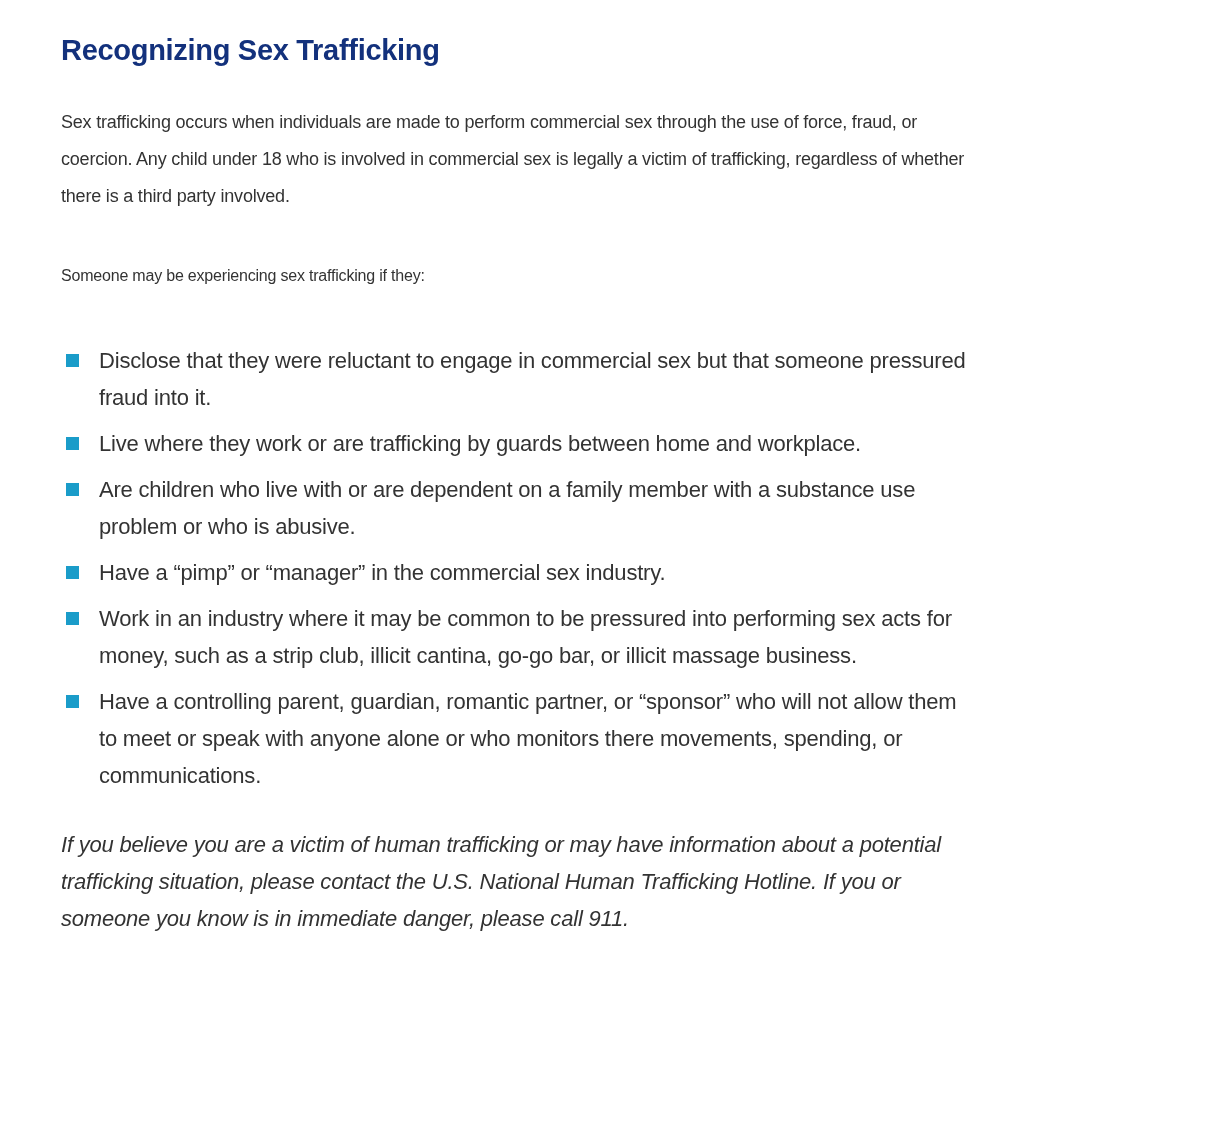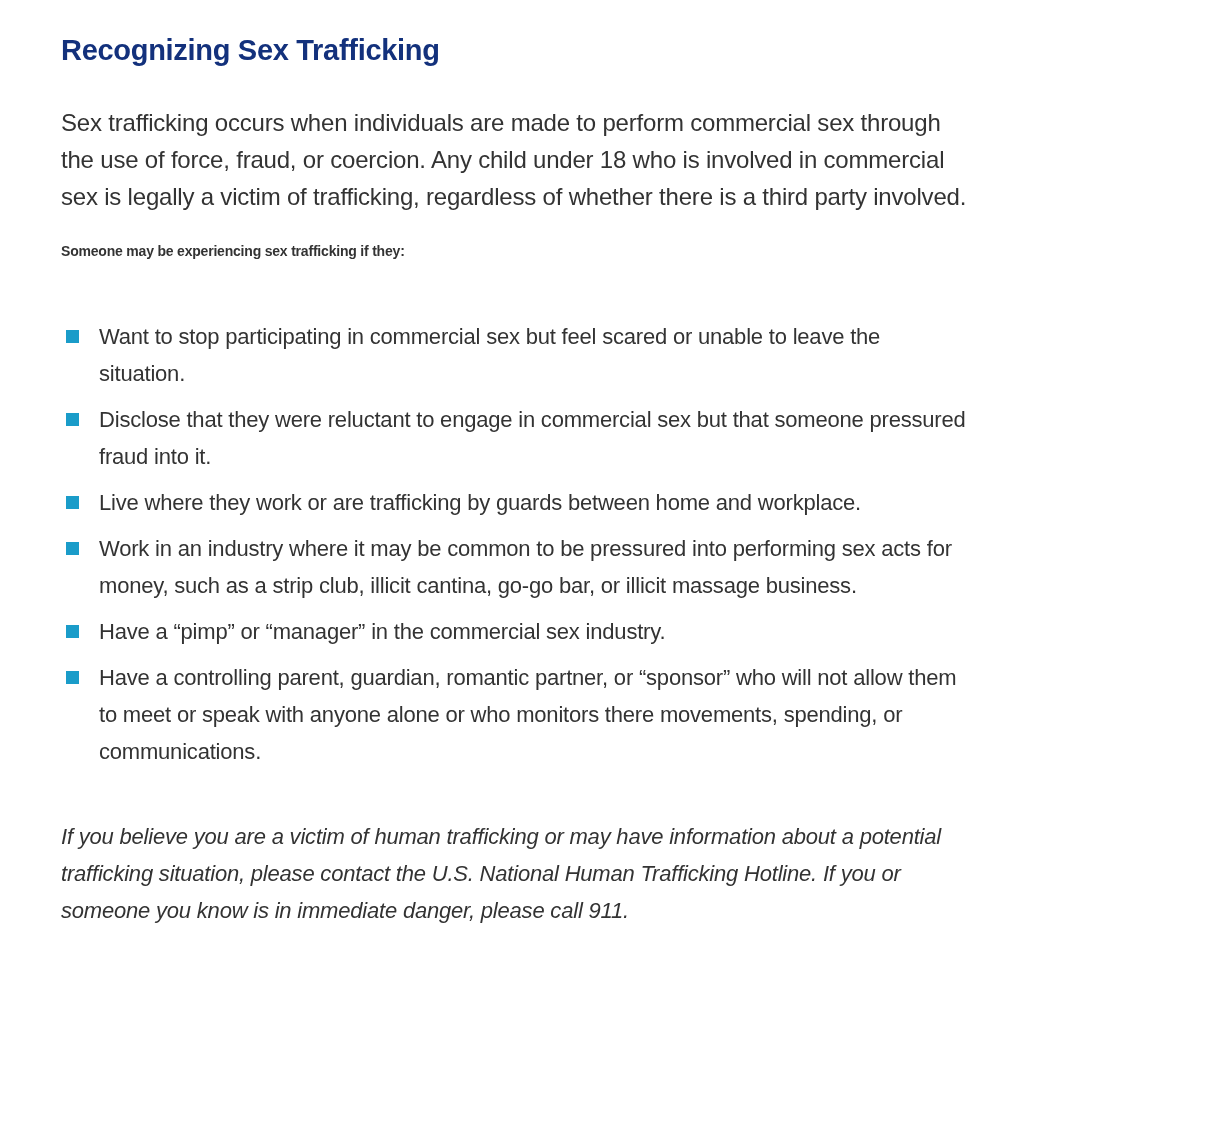--- a/index.html
+++ b/index.html
@@ -22,29 +22,29 @@
   }
   .heading {
     margin: 0 0 36px 0;
     font-size: 29px;
     font-weight: bold;
     color: #13317c;
     letter-spacing: -0.3px;
     line-height: 1.2;
   }
   .intro {
-    margin: 0 0 18px 0;
-    font-size: 24px;
+    margin: 0 0 42px 0;
+    font-size: 18px;
     line-height: 37px;
     max-width: 1104px;
   }
   .list-heading {
     margin: 0 0 48px 0;
-    font-size: 14px;
-    font-weight: bold;
+    font-size: 16px;
+    font-weight: normal;
     line-height: 37px;
   }
   ul.indicator-list {
     list-style: none;
     margin: 0;
     padding: 0;
     max-width: 1108px;
   }
   ul.indicator-list li {
     position: relative;
@@ -56,42 +56,42 @@
   ul.indicator-list li::before {
     content: "";
     position: absolute;
     left: 5px;
     top: 12px;
     width: 13px;
     height: 13px;
     background: #1a9cc9;
   }
   .footer-note {
-    margin: 48px 0 0 0;
+    margin: 32px 0 0 0;
     font-size: 22px;
     font-style: italic;
     line-height: 37px;
     max-width: 1095px;
   }
 </style>
 </head>
 <body>
 
 <div class="content">
 
   <h2 class="heading">Recognizing Sex Trafficking</h2>
 
   <p class="intro">Sex trafficking occurs when individuals are made to perform commercial sex through the use of force, fraud, or coercion. Any child under 18 who is involved in commercial sex is legally a victim of trafficking, regardless of whether there is a third party involved.</p>
 
   <p class="list-heading">Someone may be experiencing sex trafficking if they:</p>
 
   <ul class="indicator-list">
-    <li>Want to stop participating in commercial sex but feel scared or unable to leave the situation.</li>
     <li>Disclose that they were reluctant to engage in commercial sex but that someone pressured fraud into it.</li>
     <li>Live where they work or are trafficking by guards between home and workplace.</li>
+    <li>Are children who live with or are dependent on a family member with a substance use problem or who is abusive.</li>
+    <li>Have a “pimp” or “manager” in the commercial sex industry.</li>
     <li>Work in an industry where it may be common to be pressured into performing sex acts for money, such as a strip club, illicit cantina, go-go bar, or illicit massage business.</li>
-    <li>Have a “pimp” or “manager” in the commercial sex industry.</li>
     <li>Have a controlling parent, guardian, romantic partner, or “sponsor” who will not allow them to meet or speak with anyone alone or who monitors there movements, spending, or communications.</li>
   </ul>
 
   <p class="footer-note">If you believe you are a victim of human trafficking or may have information about a potential trafficking situation, please contact the U.S. National Human Trafficking Hotline. If you or someone you know is in immediate danger, please call 911.</p>
 
 </div>
 
 </body></html>

